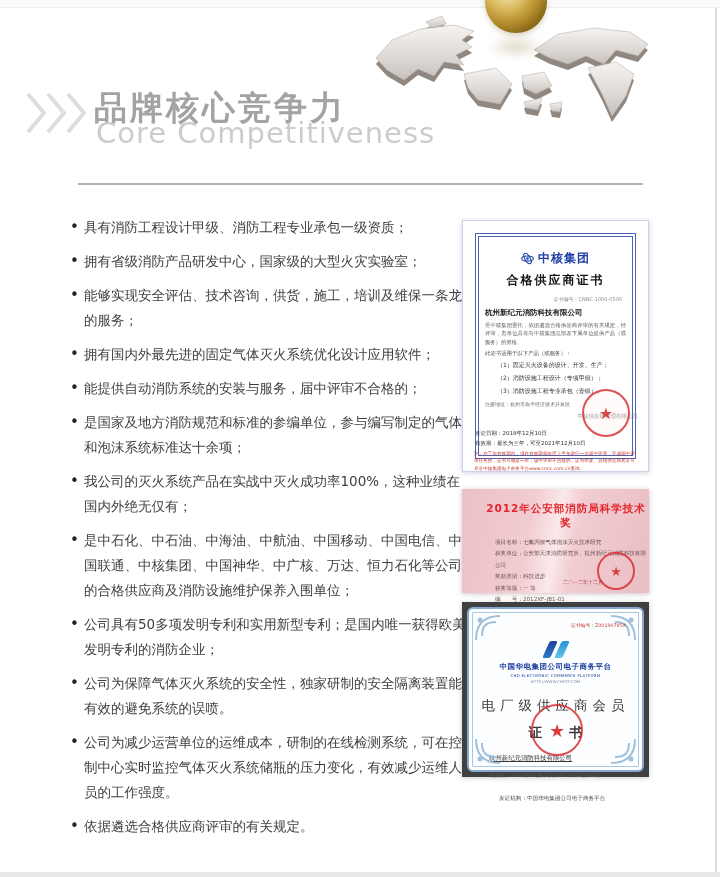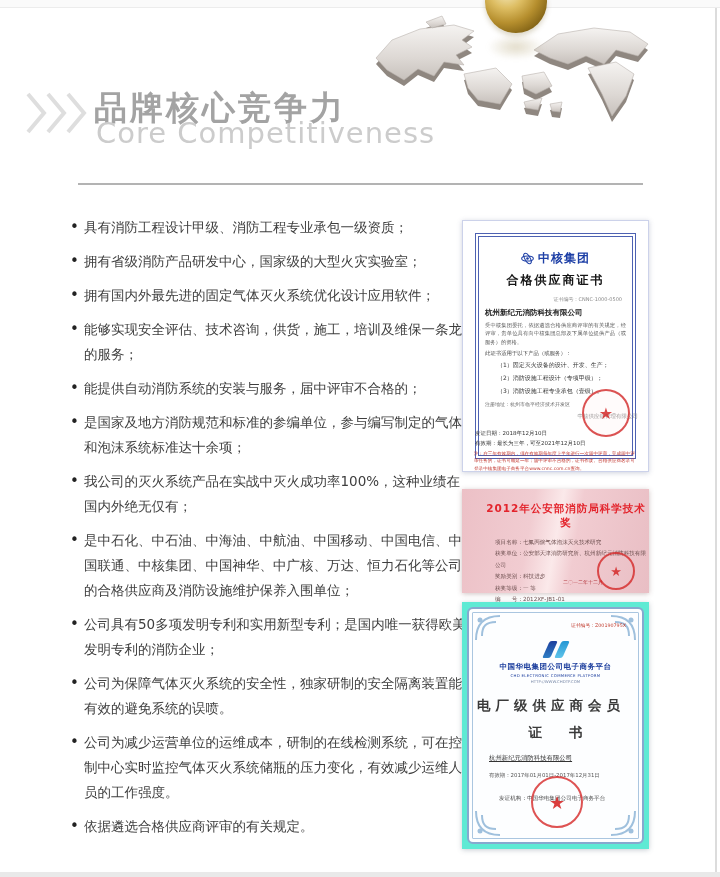--- a/index.html
+++ b/index.html
@@ -56,37 +56,37 @@
   
   .cert2 { top:489px; height:104px; box-shadow:0 1px 5px rgba(100,60,60,.3);
            background:linear-gradient(100deg,#ecc0c6 0%, #f1ccd1 36%, #fbe9ea 50%, #f1ccd1 60%, #e9bec4 100%); }
   .c2-title { text-align:center; margin-top:13px; font-size:10.5px; font-weight:bold; color:#e3242c; letter-spacing:1px; }
   .c2-rows { margin:7px 0 0 12px; font-size:5.6px; color:#6d4f4f; line-height:2.05; }
   .c2-stamp { position:absolute; right:14px; bottom:3px; width:38px; height:38px; border:2px solid rgba(212,40,40,.8);
               border-radius:50%; display:flex; align-items:center; justify-content:center; color:rgba(212,40,40,.85); font-size:13px; }
   .c2-stamp-date { position:absolute; right:46px; bottom:8px; font-size:5px; color:#b4373d; }
 
   
-  .cert3 { top:602px; height:247px; background:#5eead4; padding:5px; box-shadow:0 1px 5px rgba(70,90,110,.3); }
+  .cert3 { top:602px; height:175px; background:#404040; padding:5px; box-shadow:0 1px 5px rgba(70,90,110,.3); }
   .c3-inner { position:relative; height:100%; background:#fdfeff; border:2px solid #86a9cf; border-radius:6px;
               outline:1px solid #aac6e0; outline-offset:-6px; padding:6px 8px; }
   .c3-corner { position:absolute; width:30px; height:30px; }
   .c3-corner.tl { left:3px; top:3px; }
   .c3-corner.tr { right:3px; top:3px; transform:scaleX(-1); }
   .c3-corner.bl { left:3px; bottom:3px; transform:scaleY(-1); }
   .c3-corner.br { right:3px; bottom:3px; transform:scale(-1,-1); }
   .c3-no { position:absolute; top:13px; right:16px; font-size:4.8px; color:#c0392b; }
   .c3-logo { display:flex; justify-content:center; gap:4px; margin-top:26px; }
   .c3-slash { display:inline-block; width:8px; height:17px; transform:skewX(-24deg); border-radius:2px; }
   .c3-slash.s1 { background:linear-gradient(180deg,#1d3f9e,#2e7ec4); }
   .c3-slash.s2 { background:linear-gradient(180deg,#2496d4,#5fc4ea); }
   .c3-org { text-align:center; font-size:7.5px; font-weight:bold; color:#1d3f9e; margin-top:4px; letter-spacing:.5px; }
   .c3-org-en { text-align:center; font-size:3.9px; color:#1d3f9e; margin-top:1px; letter-spacing:.3px; }
   .c3-url { text-align:center; font-size:3.9px; color:#7a8aa8; margin-top:1px; }
-  .c3-title1 { text-align:left; font-size:13.5px; font-weight:bold; color:#3a3a3a; letter-spacing:5px; margin-top:13px; }
+  .c3-title1 { text-align:center; font-size:13.5px; font-weight:normal; color:#3a3a3a; letter-spacing:5px; margin-top:13px; }
   .c3-title2 { text-align:center; font-size:13.5px; font-weight:bold; color:#3a3a3a; margin-top:9px; }
   .c3-company { font-size:6.4px; color:#333; margin:12px 0 0 12px; text-decoration:underline; }
   .c3-body { font-size:6.4px; color:#333; margin:3px 10px 0 12px; line-height:1.9; text-indent:2em; }
   .c3-validity { font-size:5.4px; color:#555; margin:9px 0 0 12px; }
   .c3-issuer { font-size:5.6px; color:#444; margin:16px 0 0 22px; }
   .c3-stamp { position:absolute; left:62px; bottom:14px; width:52px; height:52px; border:2.5px solid rgba(214,40,40,.8);
               border-radius:50%; display:flex; align-items:center; justify-content:center; color:rgba(214,40,40,.9); font-size:18px; }
 </style>
 </head>
 <body>
@@ -138,22 +138,22 @@
       <polyline points="42,2 58,21 42,40"></polyline>
     </g>
   </svg>
   <h1 class="page-title">品牌核心竞争力</h1>
   <div class="page-subtitle">Core Competitiveness</div>
   <div class="divider"></div>
 
   <ul class="bullets">
     <li>具有消防工程设计甲级、消防工程专业承包一级资质；</li>
     <li>拥有省级消防产品研发中心，国家级的大型火灾实验室；</li>
+    <li>能够实现安全评估、技术咨询，供货，施工，培训及维保一条龙的服务；</li>
     <li>拥有国内外最先进的固定气体灭火系统优化设计应用软件；</li>
-    <li>能够实现安全评估、技术咨询，供货，施工，培训及维保一条龙的服务；</li>
     <li>能提供自动消防系统的安装与服务，届中评审不合格的；</li>
     <li>是国家及地方消防规范和标准的参编单位，参与编写制定的气体和泡沫系统标准达十余项；</li>
     <li>我公司的灭火系统产品在实战中灭火成功率100%，这种业绩在国内外绝无仅有；</li>
     <li>是中石化、中石油、中海油、中航油、中国移动、中国电信、中国联通、中核集团、中国神华、中广核、万达、恒力石化等公司的合格供应商及消防设施维护保养入围单位；</li>
     <li>公司具有50多项发明专利和实用新型专利；是国内唯一获得欧美发明专利的消防企业；</li>
     <li>公司为保障气体灭火系统的安全性，独家研制的安全隔离装置能有效的避免系统的误喷。</li>
     <li>公司为减少运营单位的运维成本，研制的在线检测系统，可在控制中心实时监控气体灭火系统储瓶的压力变化，有效减少运维人员的工作强度。</li>
     <li>依据遴选合格供应商评审的有关规定。</li>
   </ul>
 

